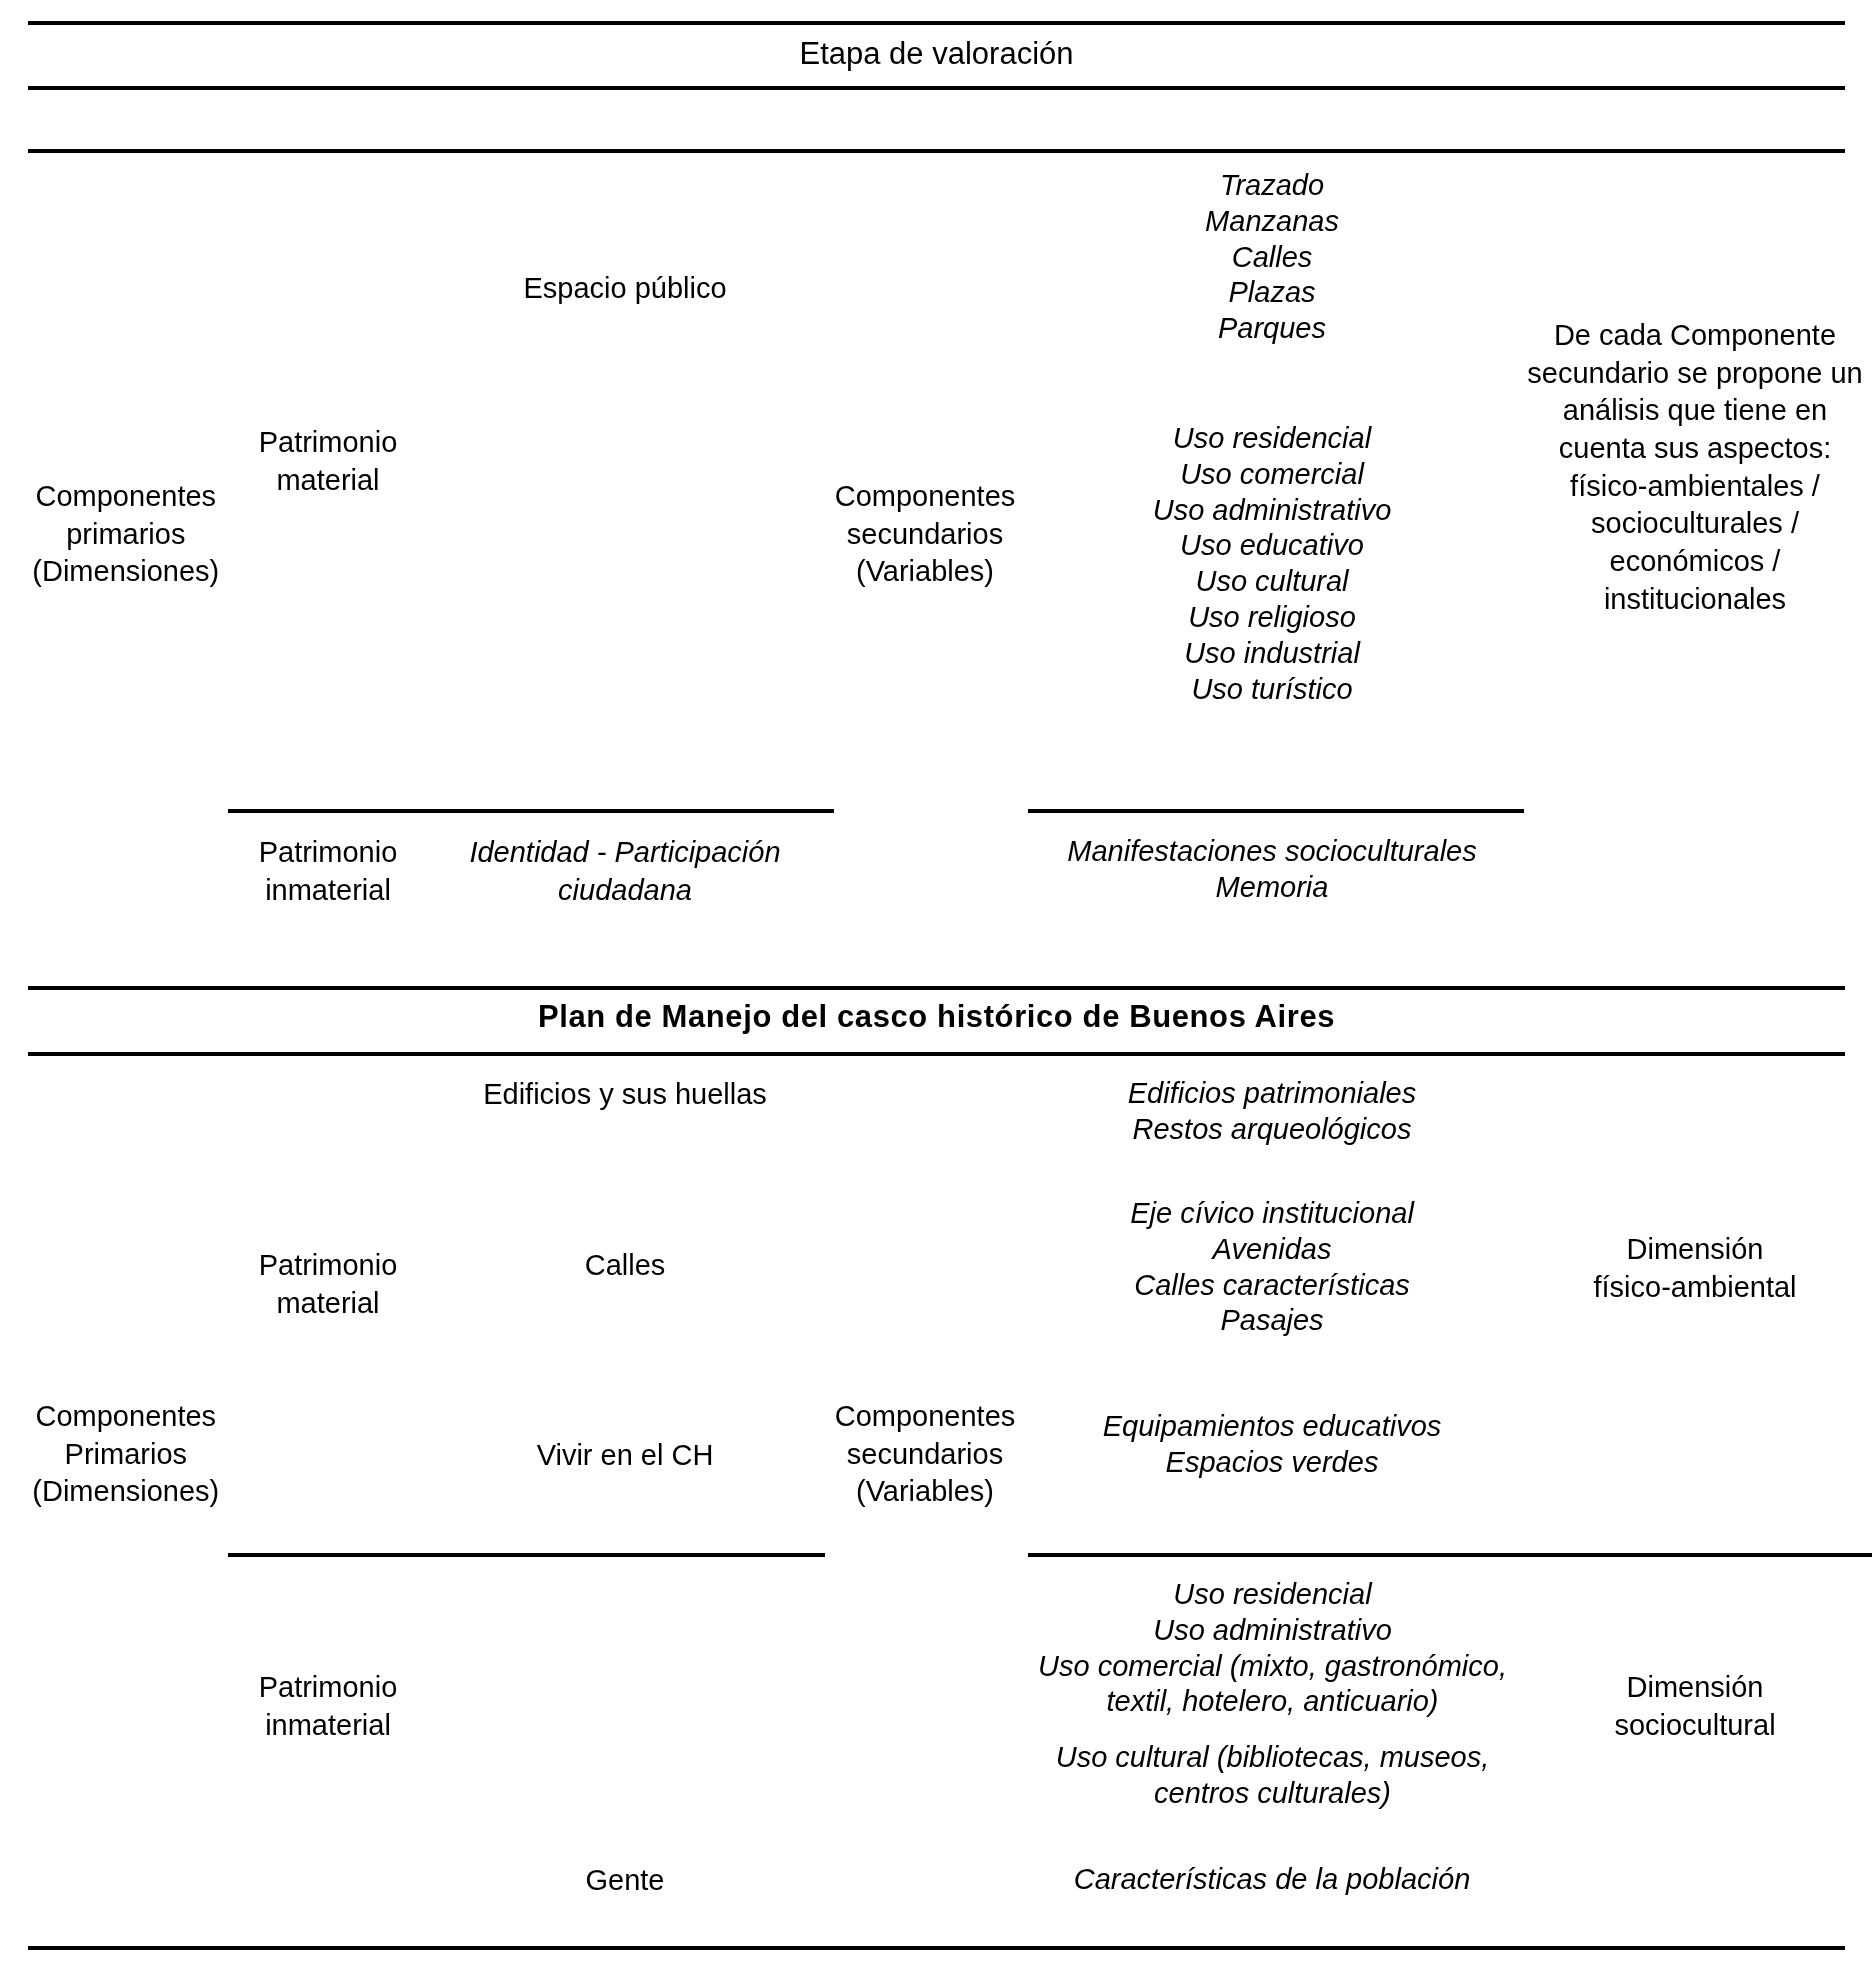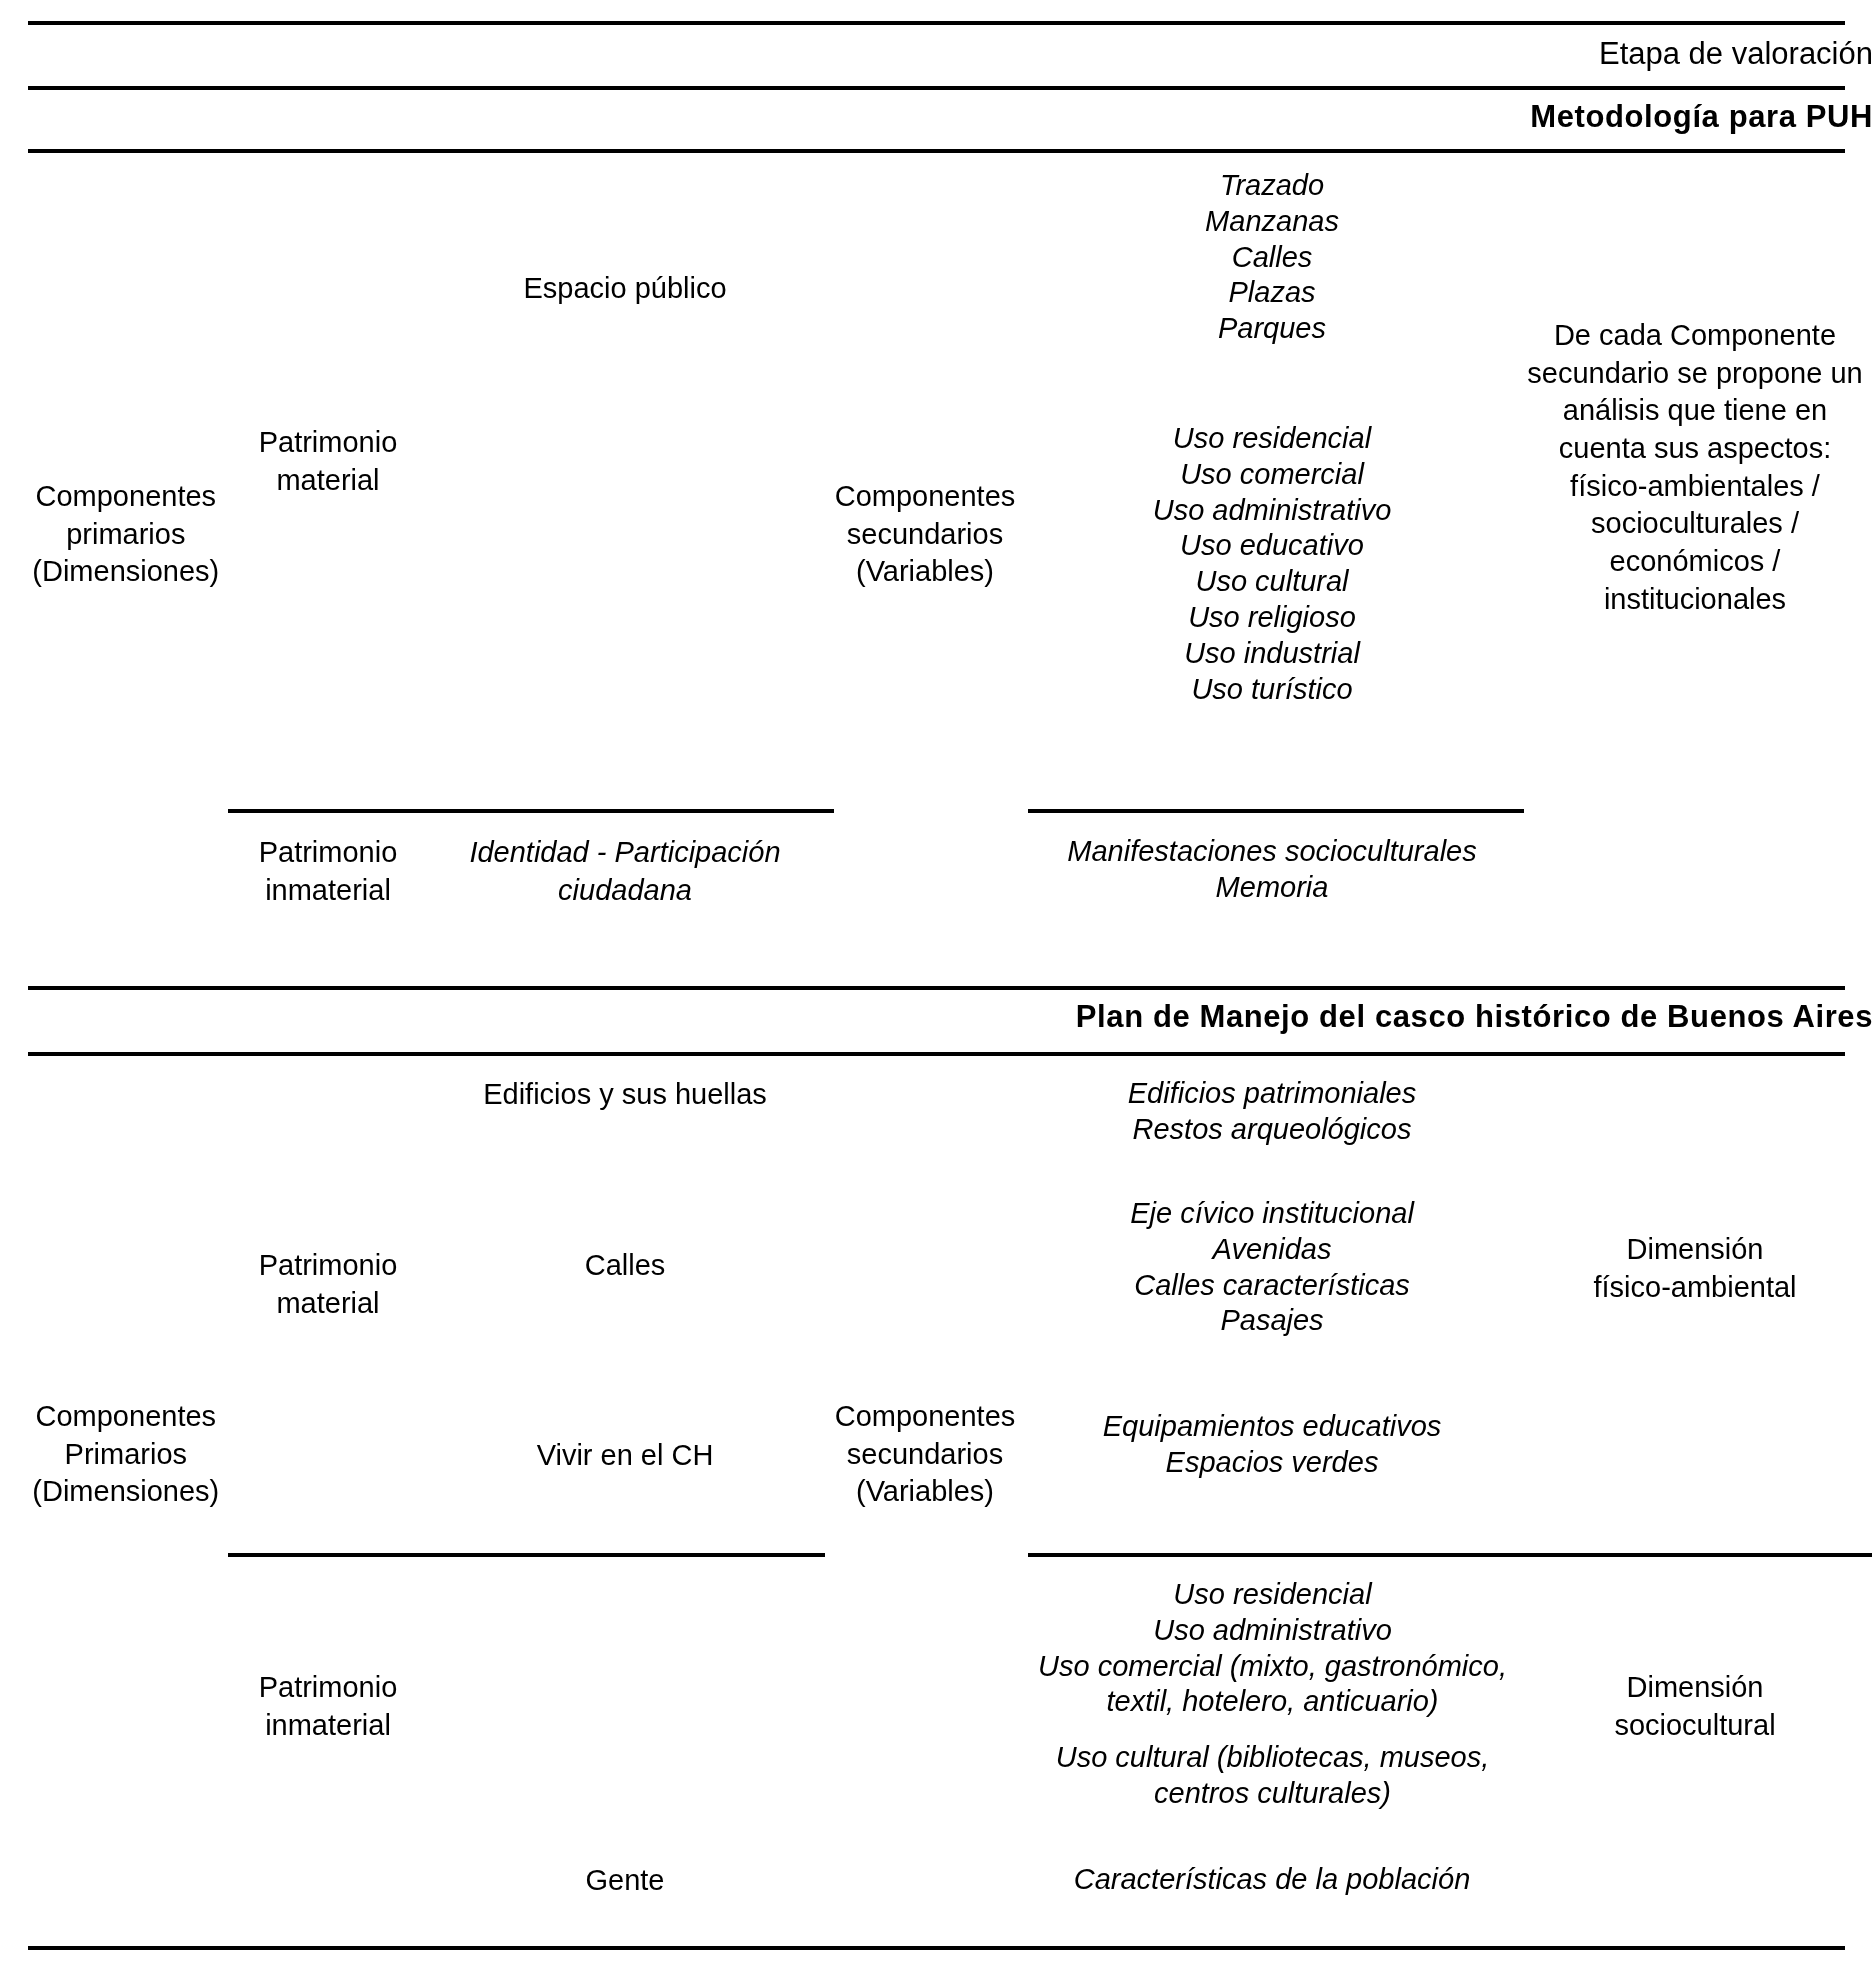--- a/index.html
+++ b/index.html
@@ -24,21 +24,21 @@
     position: absolute;
     background: #000000;
     height: 3.7px;
   }
 
   
   .band {
     position: absolute;
     left: 0;
     width: 1873px;
-    text-align: right;
+    text-align: center;
     font-size: 31px;
     line-height: 1.25;
   }
   .band.bold {
     font-weight: bold;
     letter-spacing: 0.6px;
   }
 
   
   .cell {
@@ -61,21 +61,20 @@
 <body>
 
 <div class="page">
 
   <div class="rule" style="left:28px; top:21.4px; width:1817px;"></div>
 
   <div class="band" style="top:35px;">Etapa de valoración</div>
 
   <div class="rule" style="left:28px; top:86px; width:1817px;"></div>
 
-  <div class="band bold" style="top:98px;">Metodología para PUH</div>
 
   <div class="rule" style="left:28px; top:149px; width:1817px;"></div>
 
   <div class="cell" style="left:9.3px; top:478px; width:233px;">Componentes
 primarios
 (Dimensiones)</div>
 
   <div class="cell" style="left:228px; top:424px; width:200px;">Patrimonio
 material</div>
 

